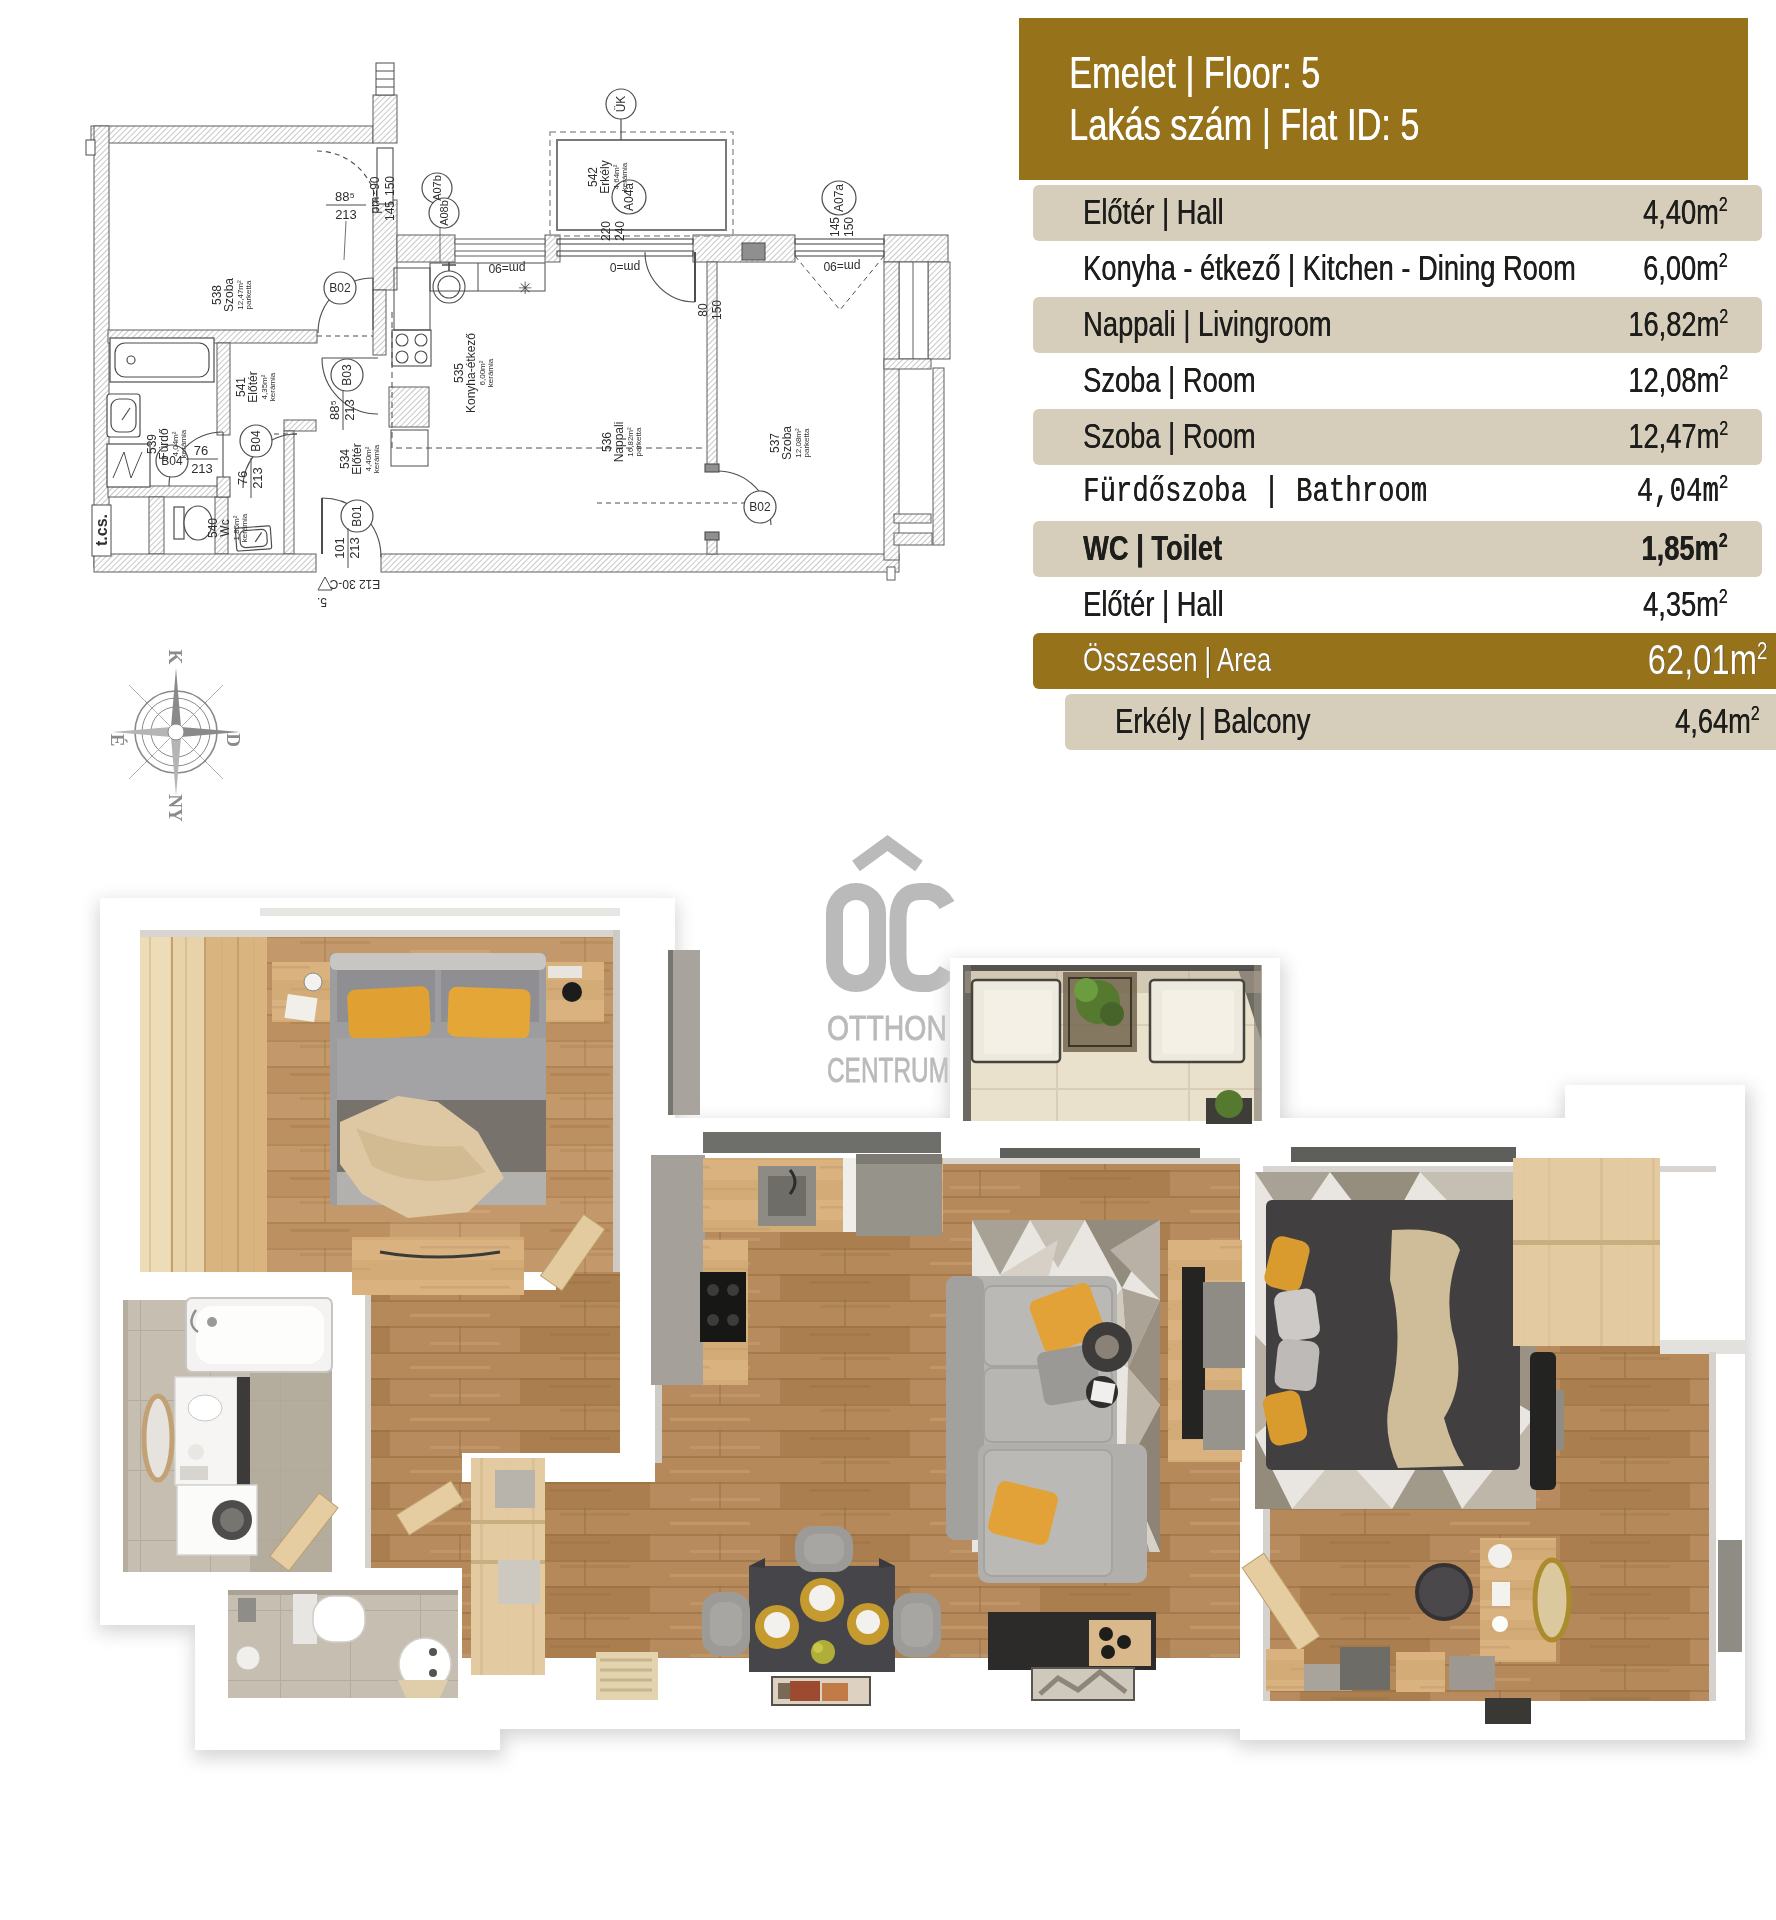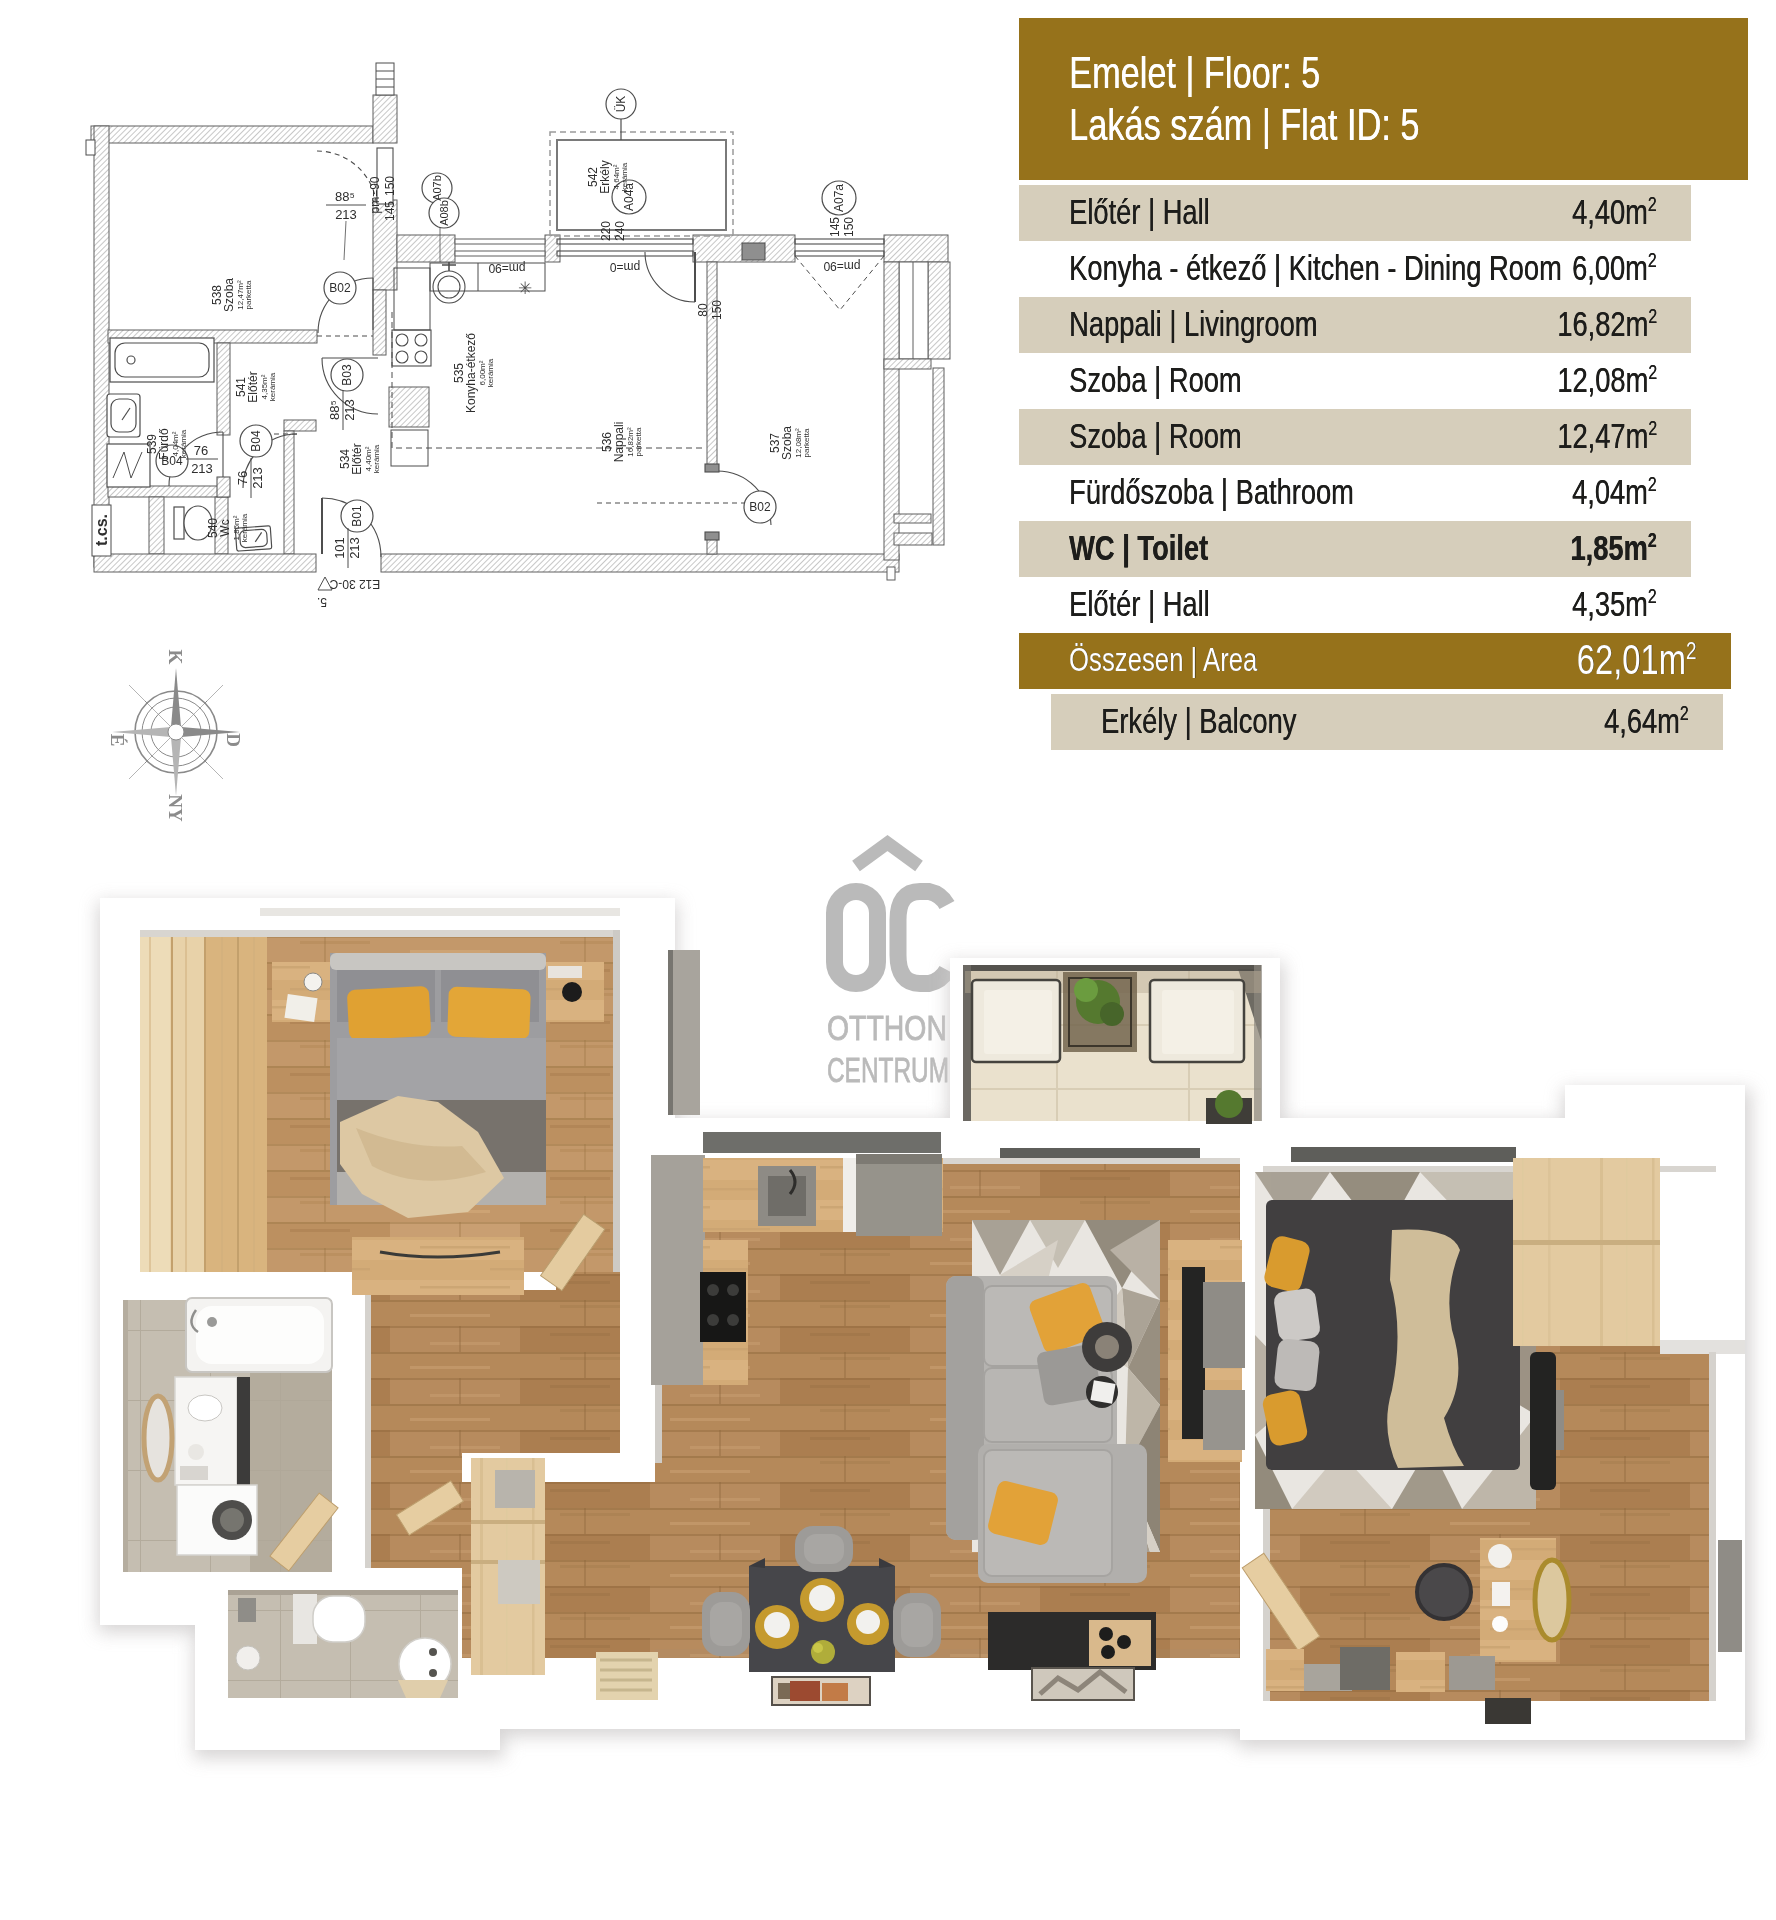--- a/index.html
+++ b/index.html
@@ -2,21 +2,21 @@
 <html><head>
 <meta charset="utf-8">
 <style>
   html,body{margin:0;padding:0;background:#ffffff;}
   #page{position:relative;width:1776px;height:1920px;background:#ffffff;overflow:hidden;
         font-family:"Liberation Sans", sans-serif;}
   .abs{position:absolute;}
   
   #tbl{position:absolute;left:1019px;top:18px;width:729px;}
   .thead{position:absolute;left:0;width:729px;background:#96721b;color:#fff;text-align:center;}
-  .row{position:absolute;left:0;width:672px;height:56px;}
+  .row{position:absolute;left:14px;width:729px;height:56px;border-radius:6px;}
   .row .lab{position:absolute;left:50px;top:50%;transform:translateY(-53%) scaleX(0.78);transform-origin:left center;font-size:35px;color:#1d1d1b;white-space:nowrap;text-shadow:0.4px 0 0 #1d1d1b;}
   .row .val{position:absolute;right:34px;top:50%;transform:translateY(-53%) scaleX(0.78);transform-origin:right center;font-size:35px;color:#1d1d1b;white-space:nowrap;text-shadow:0.4px 0 0 #1d1d1b;}
   .beige{background:#d6cebb;}
   .white{background:#ffffff;}
   .gold{background:#96721b;padding-left:40px;}
   .gold .lab{color:#fff;font-size:33px;}
   .gold .val{color:#fff;font-size:42px;}
   .hline{transform:scaleX(0.78);transform-origin:left center;white-space:nowrap;text-shadow:0.4px 0 0 #ffffff;}
   sup.m2{font-size:58%;vertical-align:super;line-height:0;}
 </style>
@@ -49,21 +49,21 @@
     <div class="row white" style="top:335px;">
         <span class="lab">Szoba | Room</span>
         <span class="val">12,08m<sup class="m2">2</sup></span>
       </div>
 
     <div class="row beige" style="top:391px;">
         <span class="lab">Szoba | Room</span>
         <span class="val">12,47m<sup class="m2">2</sup></span>
       </div>
 
-    <div class="row white" style="top:447px;">
+    <div class="row white" style="top:447px;font-family:Liberation Mono, monospace;">
         <span class="lab">Fürdőszoba | Bathroom</span>
         <span class="val">4,04m<sup class="m2">2</sup></span>
       </div>
 
     <div class="row beige" style="top:503px;font-weight:bold;">
         <span class="lab">WC | Toilet</span>
         <span class="val">1,85m<sup class="m2">2</sup></span>
       </div>
 
     <div class="row white" style="top:559px;">

